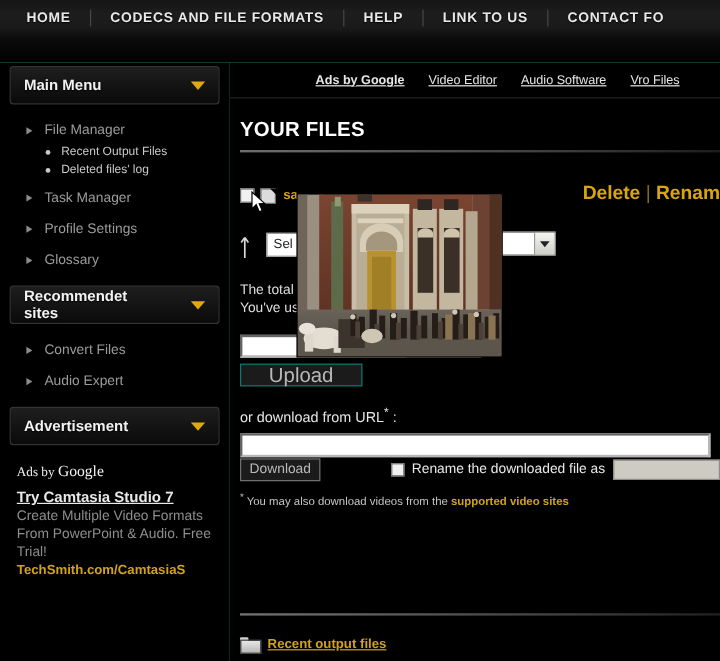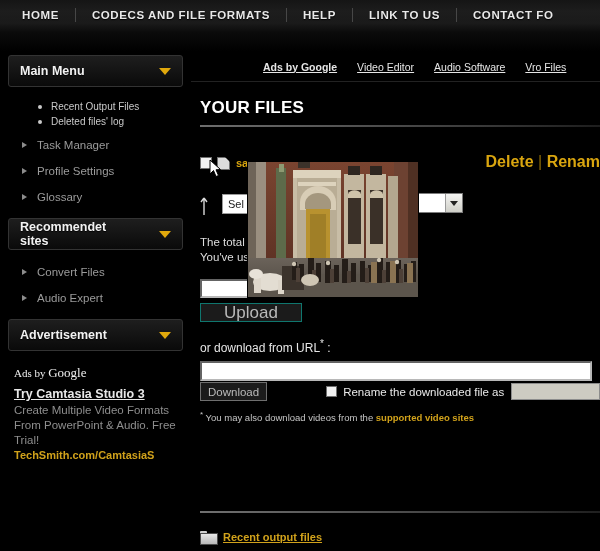--- a/index.html
+++ b/index.html
@@ -145,20 +145,24 @@
   </div>
 
   <div class="sidebar">
 
     <div class="panel-head">
       <span class="panel-head-label">Main Menu</span>
       <span class="caret"></span>
     </div>
 
     <div class="menu-list">
+      <div class="menu-row">
+        <span class="tri"></span>
+        <span class="lbl">File Manager</span>
+      </div>
       <div class="sub-row">
         <span class="dot"></span>
         <span class="lbl">Recent Output Files</span>
       </div>
       <div class="sub-row">
         <span class="dot"></span>
         <span class="lbl">Deleted files' log</span>
       </div>
       <div class="menu-row" style="margin-top:6px">
         <span class="tri"></span>
@@ -193,21 +197,21 @@
     <div class="panel-head">
       <span class="panel-head-label">Advertisement</span>
       <span class="caret"></span>
     </div>
 
     <div class="adblock">
       <div class="adsby">
         <span>Ads by</span>
         <b>Google</b>
       </div>
-      <div class="ad-title">Try Camtasia Studio 3</div>
+      <div class="ad-title">Try Camtasia Studio 7</div>
       <div class="ad-body">Create Multiple Video Formats From PowerPoint &amp; Audio. Free Trial!</div>
       <div class="ad-url">TechSmith.com/CamtasiaS</div>
     </div>
   </div>
 
   <div class="main">
 
     <div class="adsbar">
       <a class="strong">Ads by Google</a>
       <a>Video Editor</a>

